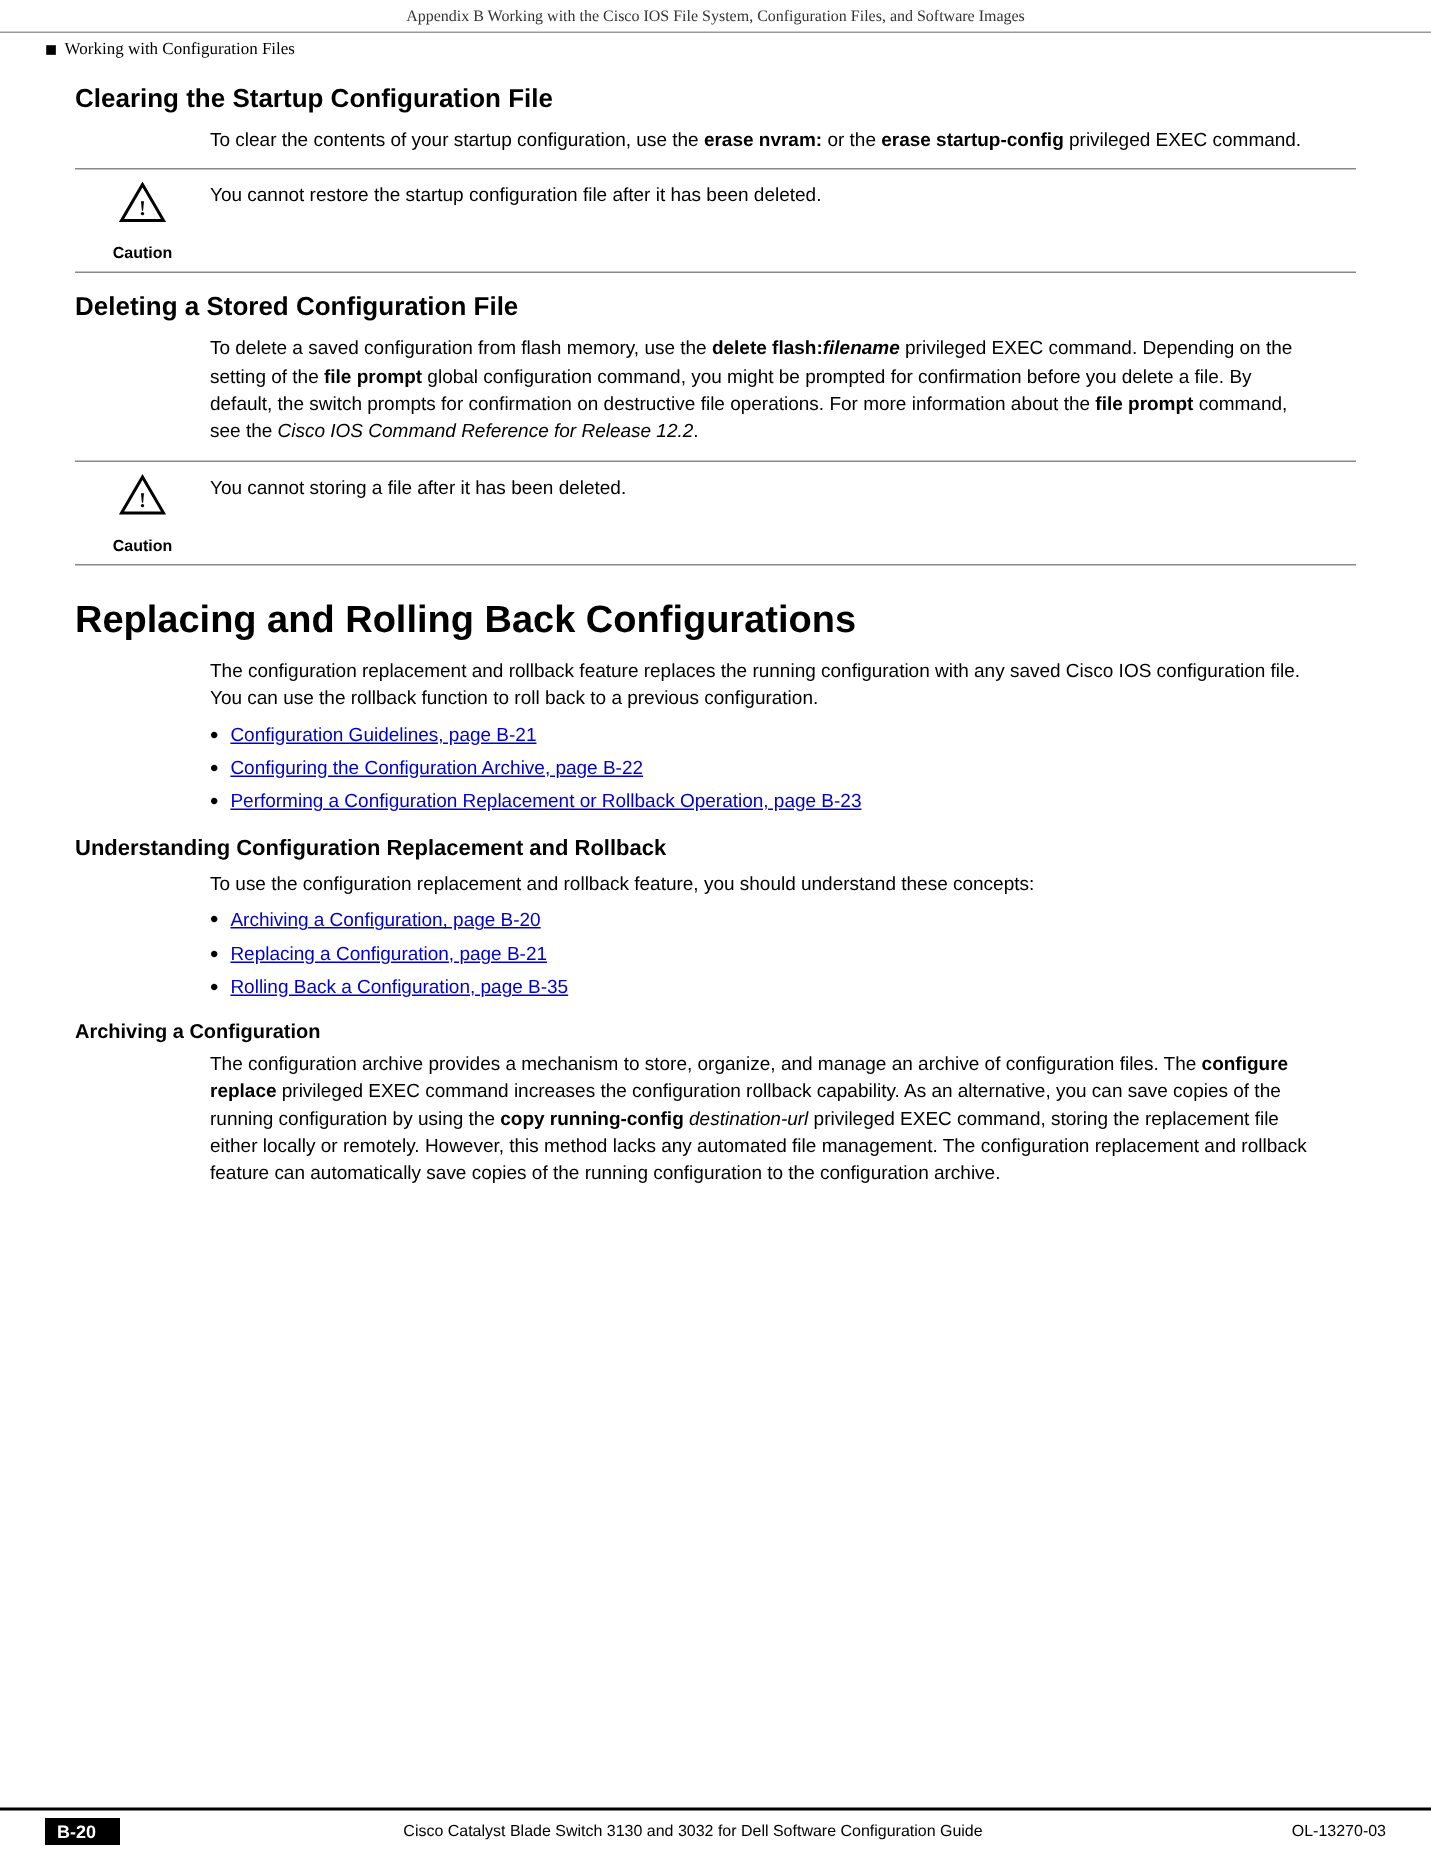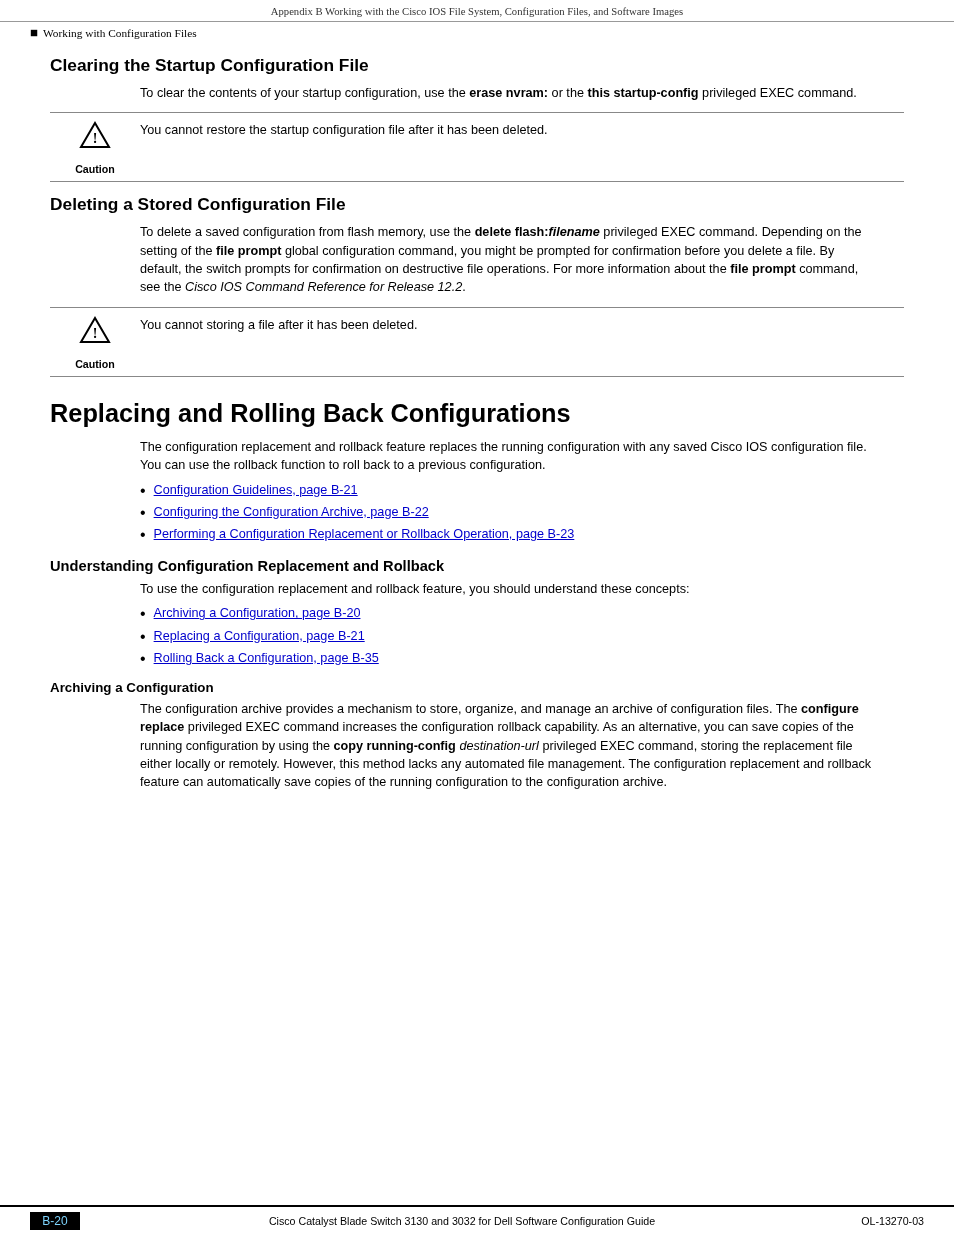--- a/index.html
+++ b/index.html
@@ -170,26 +170,26 @@
     }
     .footer-center {
       font-family: Arial, sans-serif;
       font-size: 8pt;
       text-align: center;
       flex: 1;
     }
     .footer-left {
       font-family: Arial, sans-serif;
       font-size: 9pt;
-      font-weight: normal;
+      font-weight: bold;
       background: #000;
-      color: #7dd3fc;
+      color: #ffffff;
       padding: 2px 8px;
       min-width: 50px;
-      text-align: center;
+      text-align: left;
     }
     .footer-right {
       font-family: Arial, sans-serif;
       font-size: 8pt;
       min-width: 80px;
       text-align: right;
     }
     
     .warning-triangle-outer {
       position: relative;
@@ -220,21 +220,21 @@
     <span>Working with Configuration Files</span>
   </div>
 
   <div class="content">
 
     <div>
       <div class="section-h2">Clearing the Startup Configuration File</div>
 
       <div class="indented">
         <p class="body-text">
-          To clear the contents of your startup configuration, use the <strong>erase nvram:</strong> or the <strong>this startup-config</strong> privileged EXEC command.
+          To clear the contents of your startup configuration, use the <strong>erase nvram:</strong> or the <strong>erase startup-config</strong> privileged EXEC command.
         </p>
       </div>
 
       <div class="caution-block">
         <div class="caution-left">
           <div class="warning-triangle-outer">
             <svg viewBox="0 0 32 28" xmlns="http://www.w3.org/2000/svg">
               <polygon points="16,2 30,26 2,26" fill="none" stroke="#000" stroke-width="2"></polygon>
               <text x="16" y="22" text-anchor="middle" font-size="14" font-weight="bold" fill="#000">!</text>
             </svg>

